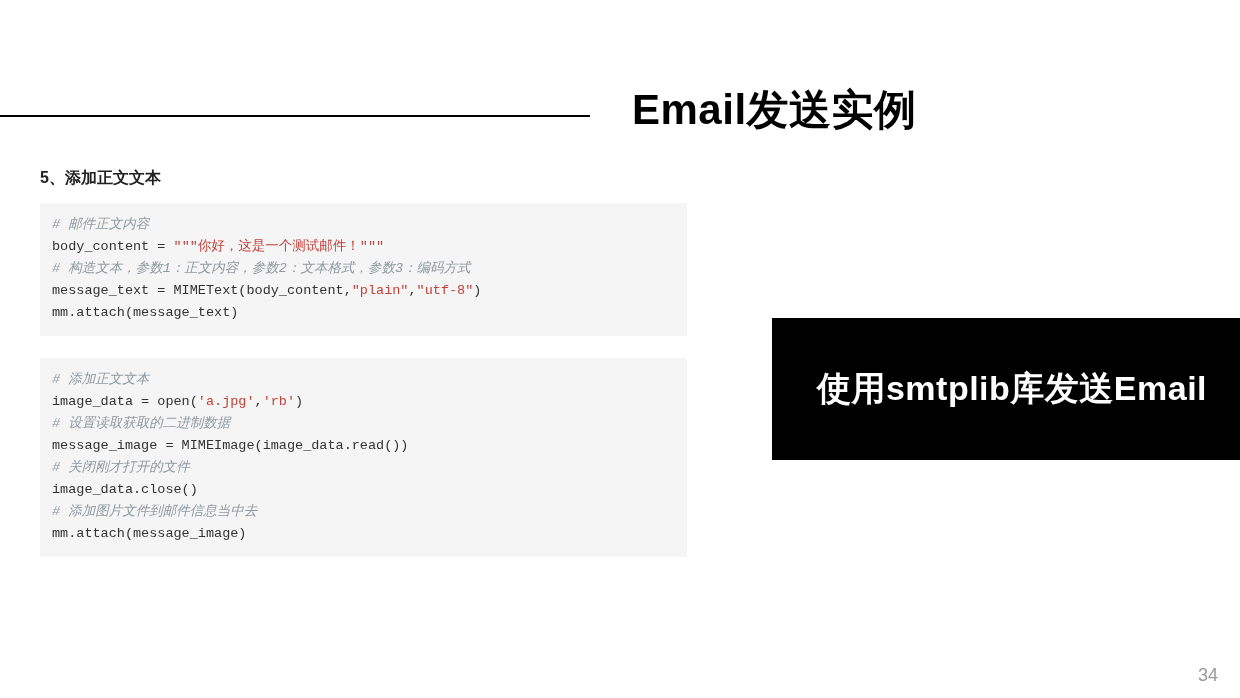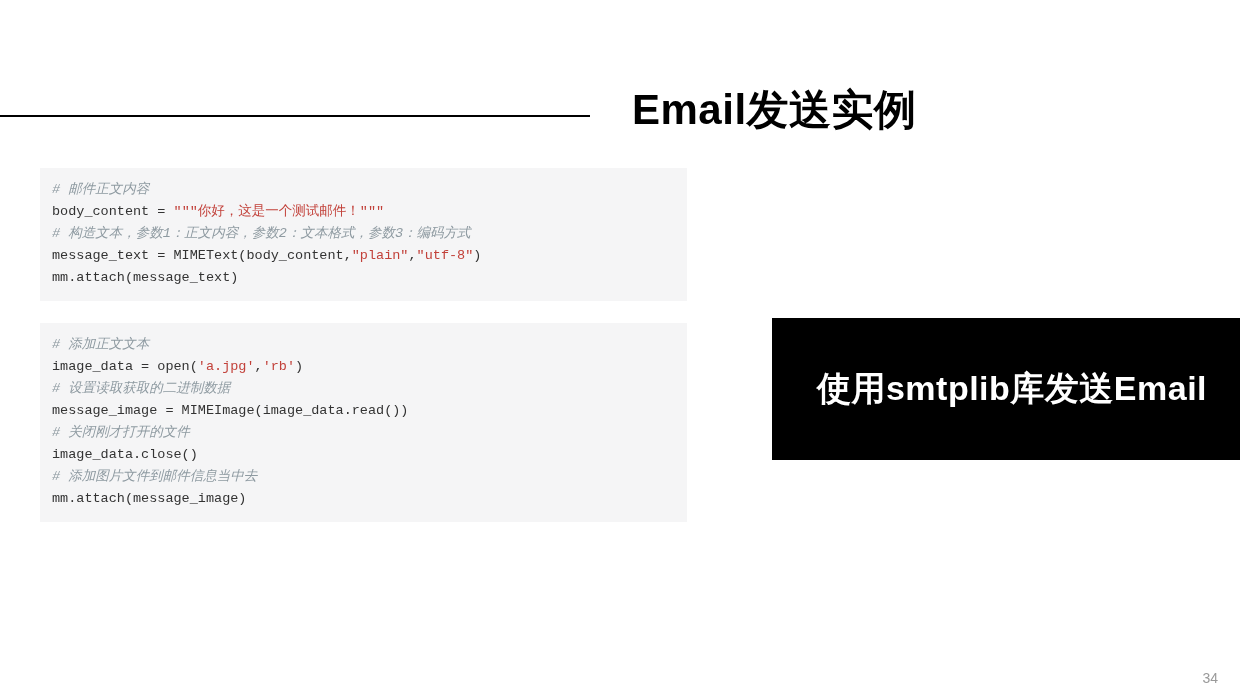--- a/index.html
+++ b/index.html
@@ -66,33 +66,34 @@
     align-items: center;
     justify-content: center;
     font-size: 34px;
     font-weight: 700;
     letter-spacing: 0.5px;
   }
   .pagenum {
     position: absolute;
     bottom: 12px;
     right: 22px;
-    font-size: 14px;
+    font-size: 18px;
     color: #999;
   }
 </style>
 </head>
 <body>
 
 <div class="rule"></div>
 
 <div class="title">Email发送实例</div>
 
 <div class="left-col">
   <div>
+    <div class="sec-heading">5、添加正文文本</div>
     <div class="codeblock"><span class="tok-comment"># 邮件正文内容</span>
 body_content = <span class="tok-str">"""你好，这是一个测试邮件！"""</span>
 <span class="tok-comment"># 构造文本，参数1：正文内容，参数2：文本格式，参数3：编码方式</span>
 message_text = MIMEText(body_content,<span class="tok-str">"plain"</span>,<span class="tok-str">"utf-8"</span>)
 mm.attach(message_text)</div>
   </div>
   <div>
     <div class="codeblock"><span class="tok-comment"># 添加正文文本</span>
 image_data = open(<span class="tok-str">'a.jpg'</span>,<span class="tok-str">'rb'</span>)
 <span class="tok-comment"># 设置读取获取的二进制数据</span>

